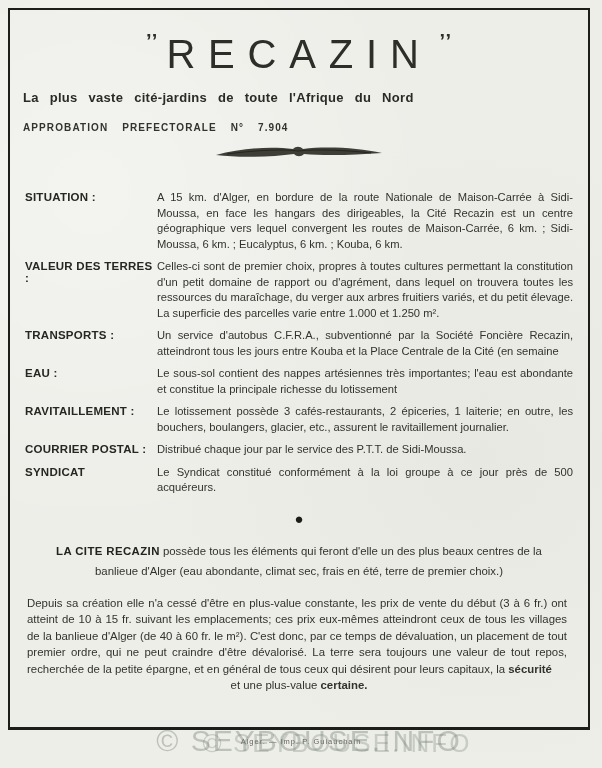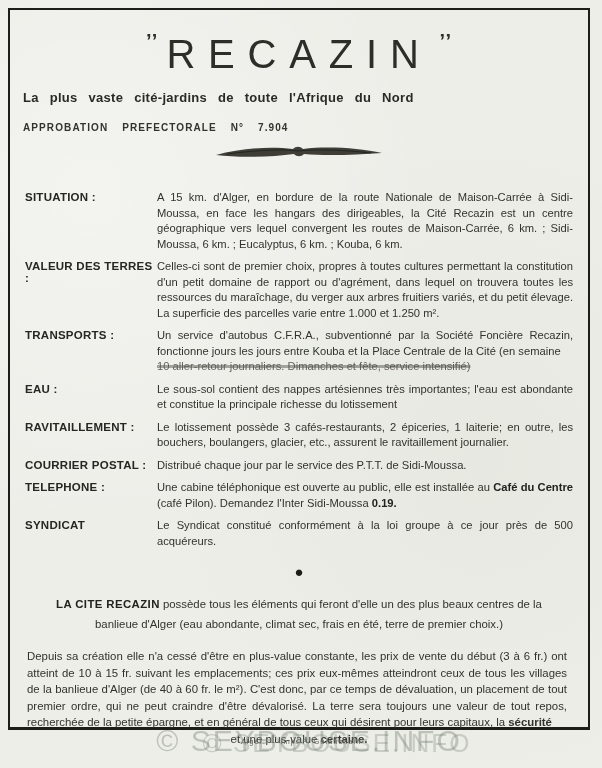--- a/index.html
+++ b/index.html
@@ -114,46 +114,39 @@
       </div>
 
       <div class="section">
         <div class="label">VALEUR DES TERRES :</div>
         <div class="text">Celles-ci sont de premier choix, propres à toutes cultures permettant la constitution d'un petit domaine de rapport ou d'agrément, dans lequel on trouvera toutes les ressources du maraîchage, du verger aux arbres fruitiers variés, et du petit élevage. La superficie des parcelles varie entre 1.000 et 1.250 m².</div>
       </div>
 
       <div class="section">
         <div class="label">TRANSPORTS :</div>
         <div class="text">
-          <span>Un service d'autobus C.F.R.A., subventionné par la Société Foncière Recazin, fonctionne jours les jours entre Kouba et la Place Centrale de la Cité (en semaine</span>
-          <span class="smudged">10 aller-retour journaliers. Dimanches et fête, service intensifié)</span>
+          <span>Un service d'autobus C.F.R.A., subventionné par la Société Foncière Recazin, atteindront tous les jours entre Kouba et la Place Centrale de la Cité (en semaine</span>
         </div>
       </div>
 
       <div class="section">
         <div class="label">EAU :</div>
         <div class="text">Le sous-sol contient des nappes artésiennes très importantes; l'eau est abondante et constitue la principale richesse du lotissement</div>
       </div>
 
       <div class="section">
         <div class="label">RAVITAILLEMENT :</div>
         <div class="text">Le lotissement possède 3 cafés-restaurants, 2 épiceries, 1 laiterie; en outre, les bouchers, boulangers, glacier, etc., assurent le ravitaillement journalier.</div>
       </div>
 
       <div class="section">
         <div class="label">COURRIER POSTAL :</div>
         <div class="text">Distribué chaque jour par le service des P.T.T. de Sidi-Moussa.</div>
       </div>
 
-      <div class="section">
-        <div class="label">TELEPHONE :</div>
-        <div class="text">
-          <span>Une cabine téléphonique est ouverte au public, elle est installée au </span><b>Café du Centre</b><span> (café Pilon). Demandez l'Inter Sidi-Moussa </span><b>0.19.</b>
-        </div>
-      </div>
 
       <div class="section">
         <div class="label">SYNDICAT</div>
         <div class="text">Le Syndicat constitué conformément à la loi groupe à ce jour près de 500 acquéreurs.</div>
       </div>
 
     </div>
 
     <div class="divider">●</div>
 

